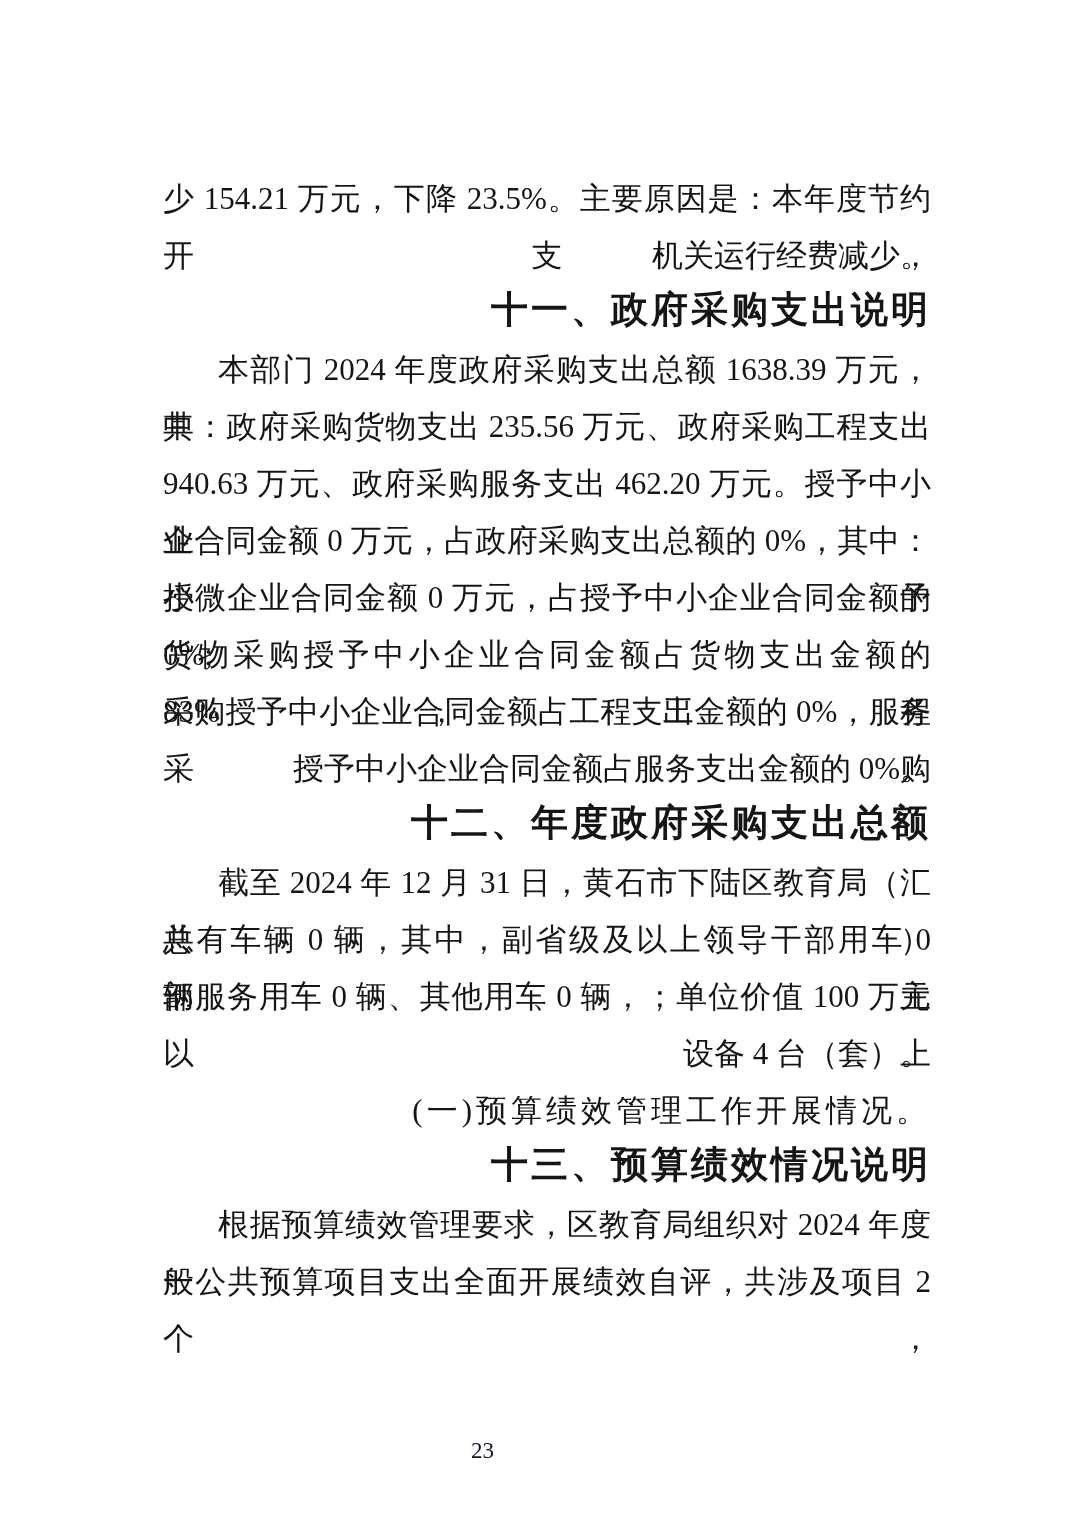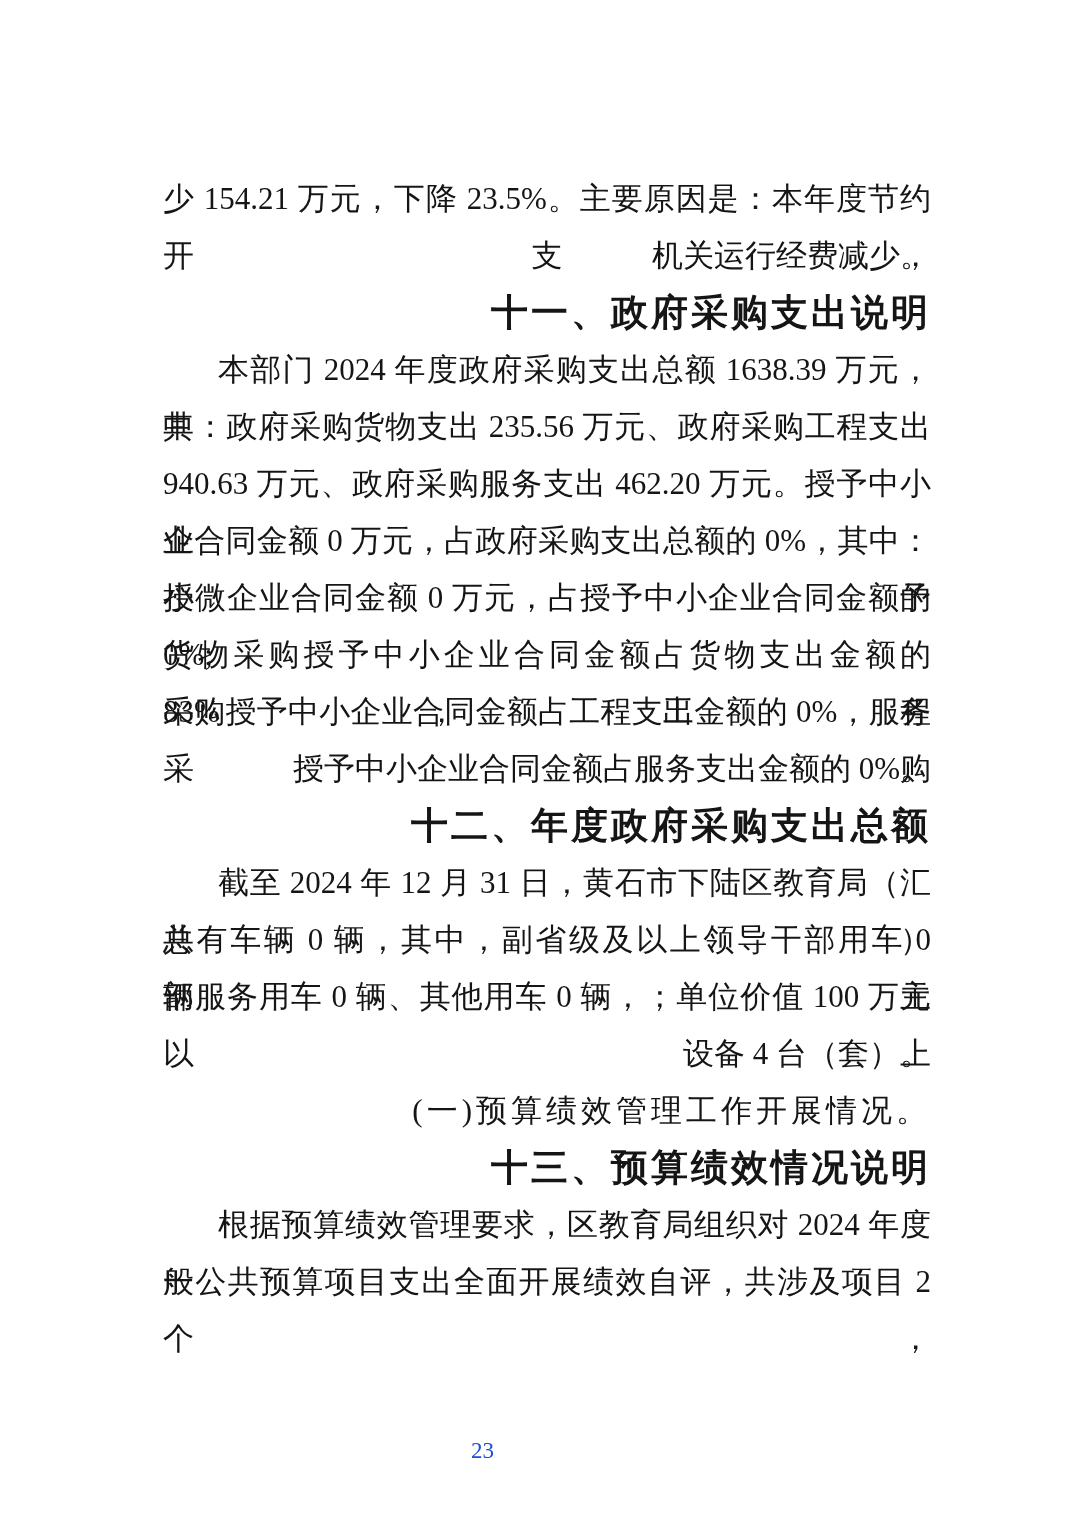--- a/index.html
+++ b/index.html
@@ -36,39 +36,39 @@
       text-align: justify;
       text-align-last: justify;
       text-justify: inter-character;
     }
     
     .ind {
       text-indent: 55px;
     }
     
     .head {
-      font-family: Liberation Sans, sans-serif;
+      font-family: Liberation Mono, monospace;
       font-weight: 700;
       font-size: 37px;
       padding-left: 57px;
       letter-spacing: 3px;
     }
     
     .kai {
       letter-spacing: 4px;
     }
     .pageno {
       position: absolute;
       left: 0;
       top: 1398px;
       width: 100%;
       text-align: center;
       font-size: 23px;
       font-family: "Liberation Serif", "DejaVu Serif", serif;
-      color: #1d4ed8;
+      color: #0f172a;
     }
   </style>
 </head>
 <body>
 
 <div class="page">
   <div class="content">
     <div class="ln j">少 154.21 万元，下降 23.5%。主要原因是：本年度节约开支，</div>
     <div class="ln">机关运行经费减少。</div>
     <div class="ln head">十一、政府采购支出说明</div>

